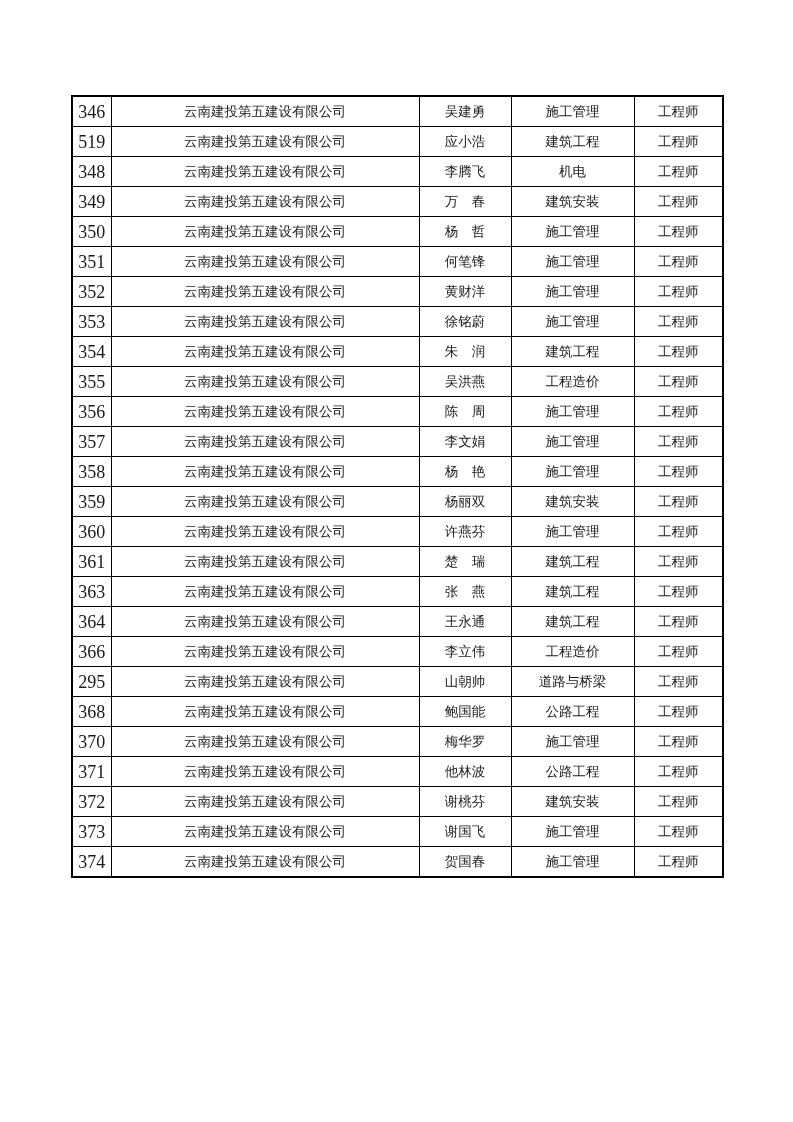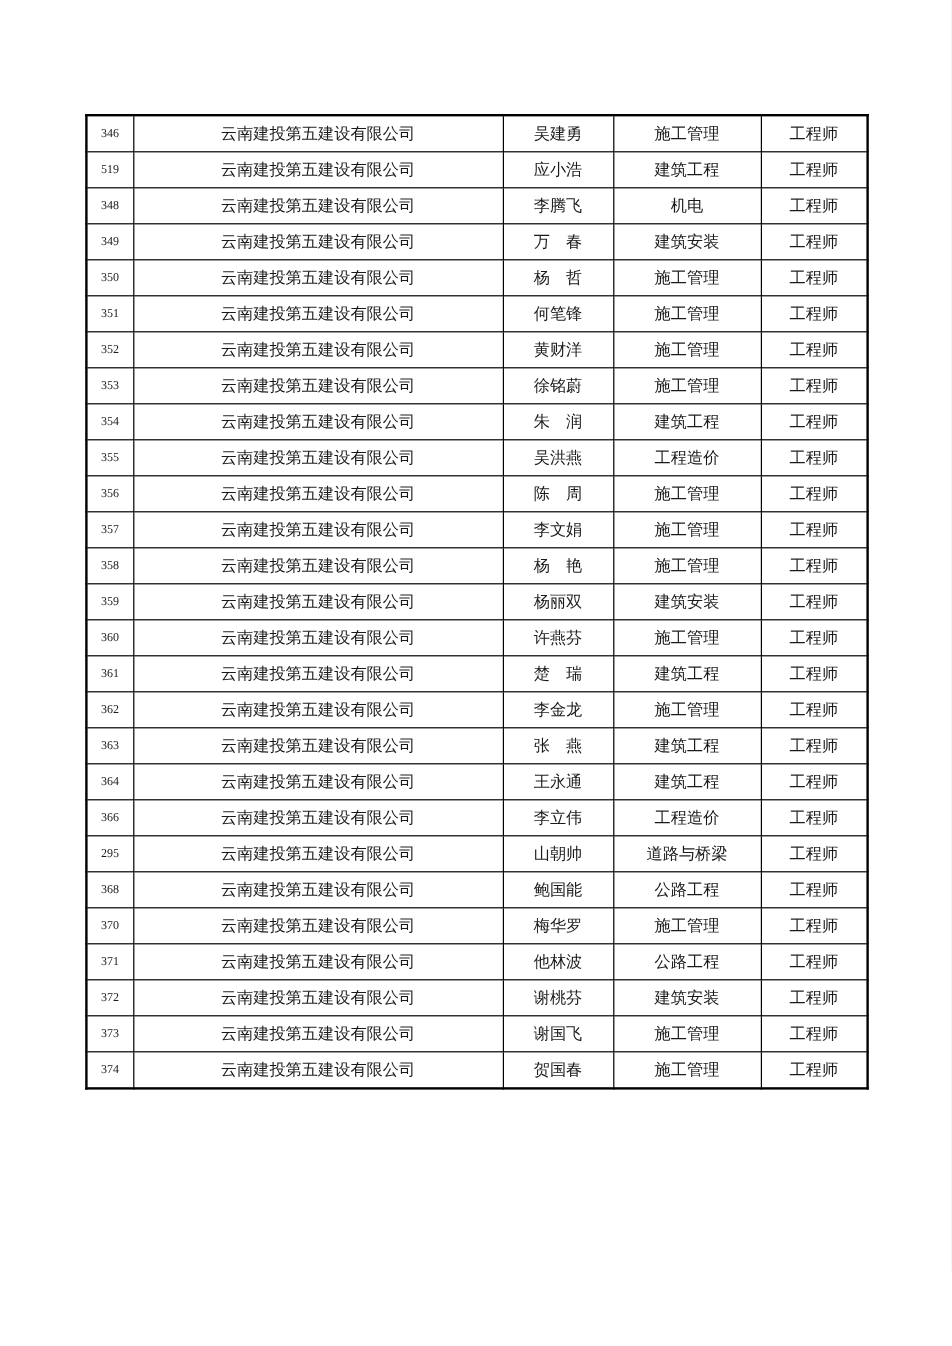--- a/index.html
+++ b/index.html
@@ -36,21 +36,21 @@
     line-height: 1;
     color: #1a1a1a;
     overflow: hidden;
     white-space: nowrap;
   }
   col.c0 { width: 39px; }
   col.c1 { width: 308px; }
   col.c2 { width: 92px; }
   col.c3 { width: 123px; }
   col.c4 { width: 89px; }
-  .doc-table td.c0 { font-size: 10px; }
+  .doc-table td.c0 { font-size: 18px; }
 </style>
 </head>
 <body>
 
 <div class="page">
   <table class="doc-table">
     <colgroup>
       <col class="c0">
       <col class="c1">
       <col class="c2">
@@ -164,27 +164,20 @@
           <td class="c4">工程师</td>
         </tr>
         <tr>
           <td class="c0">361</td>
           <td class="c1">云南建投第五建设有限公司</td>
           <td class="c2">楚　瑞</td>
           <td class="c3">建筑工程</td>
           <td class="c4">工程师</td>
         </tr>
         <tr>
-          <td class="c0">362</td>
-          <td class="c1">云南建投第五建设有限公司</td>
-          <td class="c2">李金龙</td>
-          <td class="c3">施工管理</td>
-          <td class="c4">工程师</td>
-        </tr>
-        <tr>
           <td class="c0">363</td>
           <td class="c1">云南建投第五建设有限公司</td>
           <td class="c2">张　燕</td>
           <td class="c3">建筑工程</td>
           <td class="c4">工程师</td>
         </tr>
         <tr>
           <td class="c0">364</td>
           <td class="c1">云南建投第五建设有限公司</td>
           <td class="c2">王永通</td>

